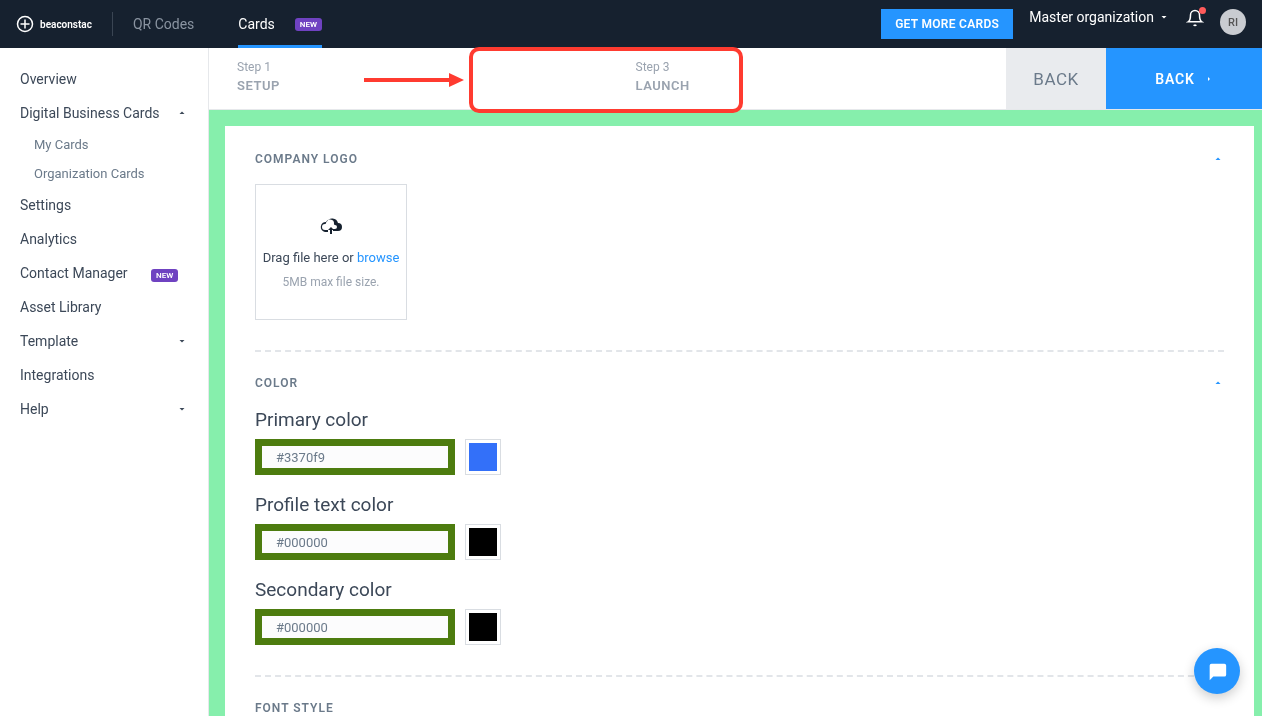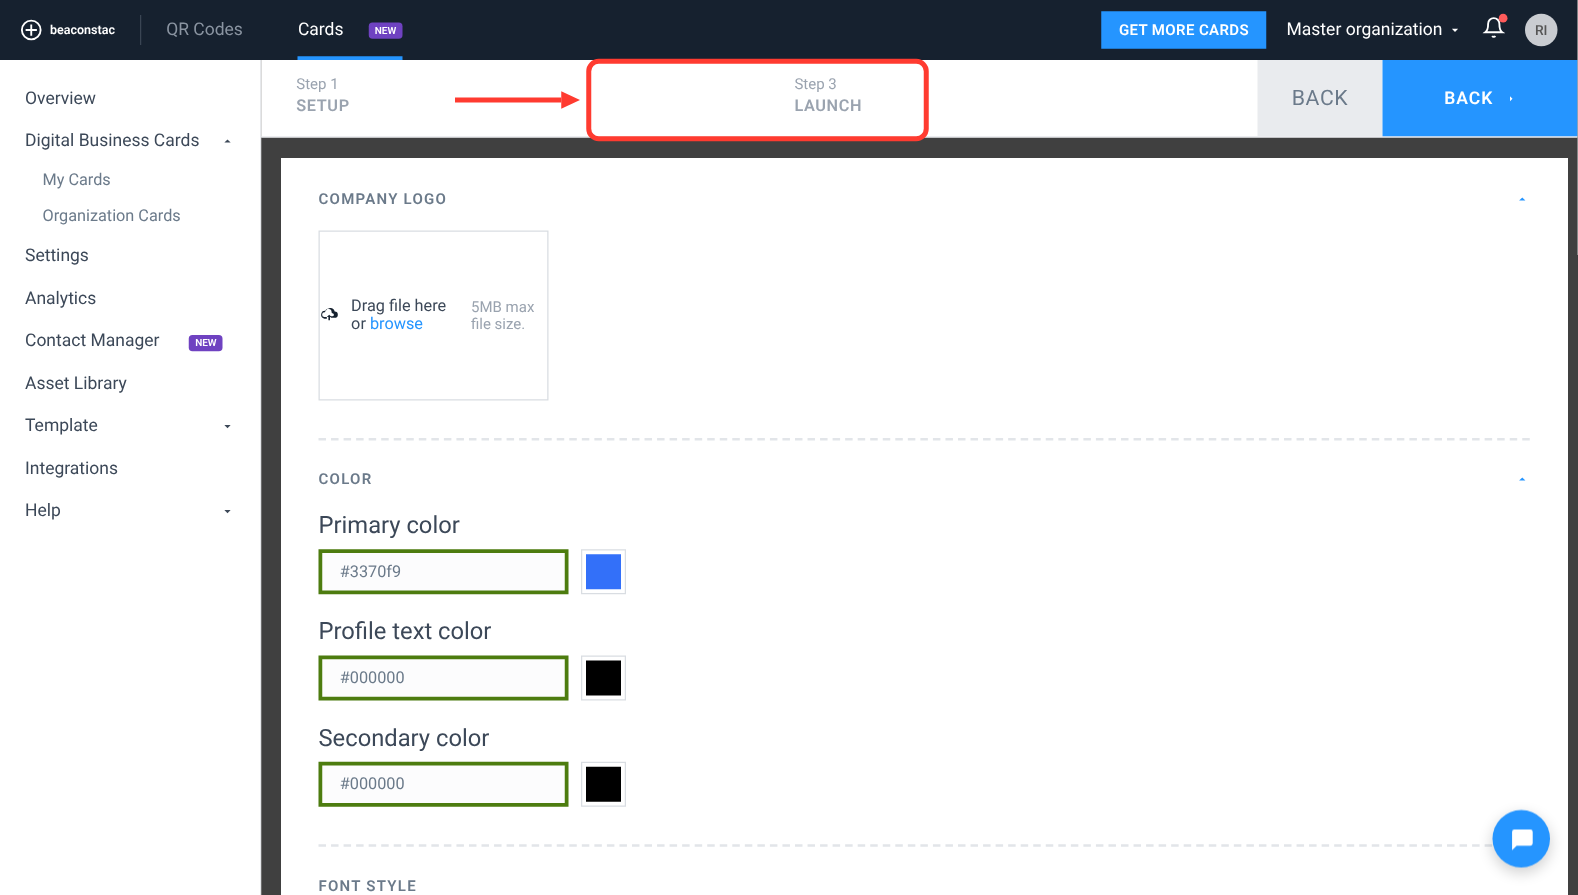--- a/index.html
+++ b/index.html
@@ -6,51 +6,51 @@
 body{background:#ffffff;width:1262px;height:716px;overflow:hidden;position:relative}
 .topbar{height:48px;background:#16212f;display:flex;align-items:center;color:#fff;padding:0 16px}
 .logo{display:flex;align-items:center;gap:6px;font-weight:600;font-size:10px}
 .logo-icon{width:18px;height:18px}
 .divider{width:1px;height:24px;background:#3a4553;margin:0 20px}
 .topnav{display:flex;align-items:center;gap:44px;height:100%}
 .topnav-item{color:#8a94a1;font-size:14px;height:100%;display:flex;align-items:center;position:relative;cursor:pointer}
 .topnav-item.active{color:#fff}
 .topnav-item.active::after{content:"";position:absolute;bottom:0;left:0;right:0;height:3px;background:#2595ff}
 .badge-new{background:#6f42c1;color:#fff;font-size:8px;padding:2px 5px;border-radius:3px;margin-left:20px;font-weight:600}
-.topbar-right{margin-left:auto;display:flex;align-items:center;gap:16px}
+.topbar-right{margin-left:auto;display:flex;align-items:flex-start;gap:16px}
 .btn-getmore{background:#2595ff;color:#fff;border:none;padding:8px 14px;font-size:12px;font-weight:600;letter-spacing:.3px;cursor:pointer}
 .org-select{color:#fff;font-size:14px;display:flex;align-items:center;gap:4px;cursor:pointer}
 .bell{position:relative;cursor:pointer}
 .bell-dot{position:absolute;top:-2px;right:-2px;width:7px;height:7px;background:#ff5b5b;border-radius:50%}
 .avatar{width:26px;height:26px;border-radius:50%;background:#c9ccd1;color:#555;display:flex;align-items:center;justify-content:center;font-size:11px;font-weight:500}
 .main{display:flex;height:calc(716px - 48px)}
 .sidebar{width:209px;background:#fff;border-right:1px solid #e6e8eb;padding-top:14px;overflow:auto}
 .side-item{padding:9px 20px;color:#3c4858;font-size:14px;cursor:pointer;display:flex;align-items:center;justify-content:space-between}
 .side-sub{padding:7px 20px 7px 34px;color:#6b7a8a;font-size:13px;cursor:pointer}
-.content{flex:1;background:#404040;display:flex;flex-direction:column}
+.content{flex:1;background:#86efac;display:flex;flex-direction:column}
 .steps{background:#fff;display:flex;align-items:stretch;height:62px;border-bottom:1px solid #e6e8eb;position:relative}
 .step{flex:1;padding:12px 28px;cursor:pointer}
 .step-num{font-size:12px;color:#9aa3af;margin-bottom:4px}
 .step-name{font-size:13px;font-weight:600;letter-spacing:.5px;color:#3c4858}
 .step.inactive .step-name{color:#9aa3af}
 .btn-back{width:100px;background:#e9ebee;border:none;font-size:17px;letter-spacing:.5px;color:#6b7a8a;cursor:pointer}
 .btn-next{width:156px;background:#2595ff;border:none;color:#fff;font-size:14px;font-weight:600;letter-spacing:.8px;cursor:pointer;display:flex;align-items:center;justify-content:center;gap:10px}
 .highlight-box{position:absolute;border:4px solid #ff3b30;border-radius:10px;pointer-events:none}
 .arrow{position:absolute;pointer-events:none}
 .panel{margin:16px 8px 0 16px;background:#fff;padding:26px 30px;overflow:auto;flex:1}
 .section-title{font-size:12px;font-weight:600;letter-spacing:1px;color:#6b7a8a}
 .section-head{display:flex;justify-content:space-between;align-items:center;margin-bottom:18px}
-.upload-box{width:184px;height:136px;border:1px solid #d9dde2;display:flex;flex-direction:row;align-items:center;justify-content:center;gap:10px;cursor:pointer}
+.upload-box{width:152px;height:136px;border:1px solid #d9dde2;display:flex;flex-direction:column;align-items:center;justify-content:center;gap:10px;cursor:pointer}
 .upload-text{font-size:13px;color:#3c4858}
 .browse{color:#2595ff}
 .upload-hint{font-size:12px;color:#9aa3af}
 .dotted-divider{border:none;border-top:2px dashed #e2e5e9;margin:30px 0 24px}
 .field-label{font-size:19px;color:#3c4858;margin-bottom:8px}
 .color-row{display:flex;gap:10px;align-items:center;margin-bottom:18px}
-.color-input{width:200px;height:36px;border:3px solid #4d7c0f;padding:0 14px;font-size:13px;color:#6b7a8a;background:#fcfcfd}
+.color-input{width:200px;height:36px;border:7px solid #4d7c0f;padding:0 14px;font-size:13px;color:#6b7a8a;background:#fcfcfd}
 .swatch{width:36px;height:36px;border:1px solid #d9dde2;padding:3px}
 .swatch-inner{width:100%;height:100%}
 .chat-fab{position:absolute;right:22px;bottom:22px;width:46px;height:46px;border-radius:50%;background:#2595ff;display:flex;align-items:center;justify-content:center;cursor:pointer;box-shadow:0 4px 12px rgba(0,0,0,.2)}
 .chevron{width:12px;height:12px}
 </style>
 </head>
 <body>
 
 <div class="topbar">
   <div class="logo">

